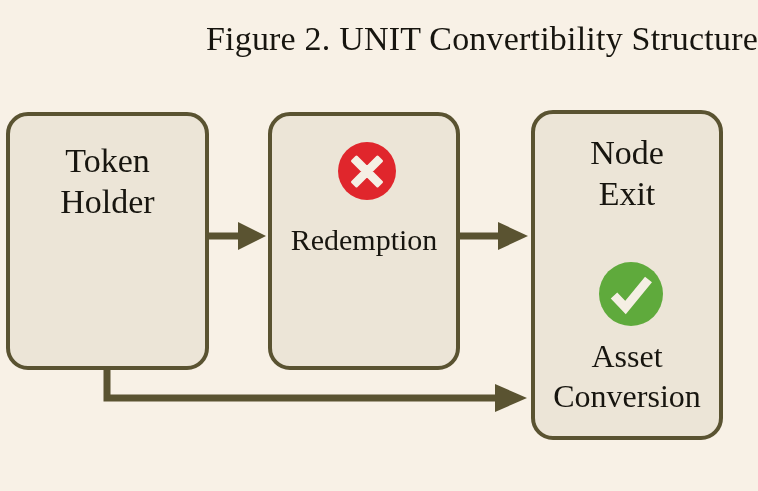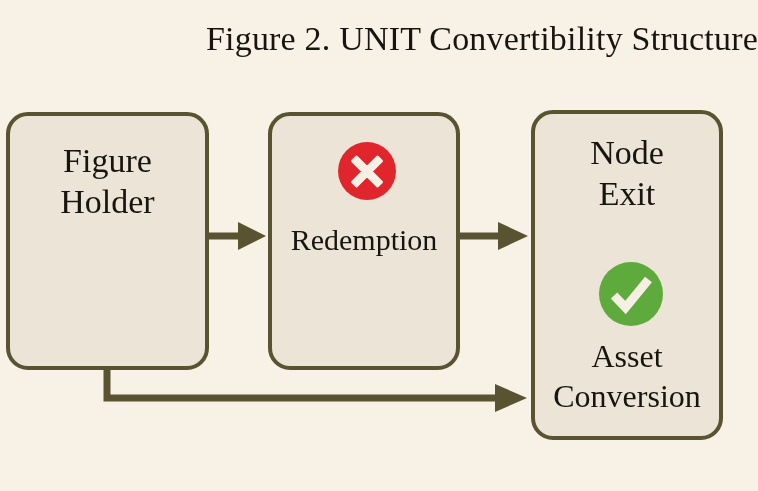--- a/index.html
+++ b/index.html
@@ -134,21 +134,21 @@
   }
 </style>
 </head>
 <body>
 
 <div id="figure-root">
 
   <div id="figure-title">Figure 2. UNIT Convertibility Structure</div>
 
   <div class="node-box" id="box-token-holder">
-    <div class="box-text" id="token-holder-label">Figure
+    <div class="box-text" id="token-holder-label">Token
 Holder</div>
   </div>
 
   <div class="node-box" id="box-redemption">
     <span class="status-icon" id="redemption-x-icon">
       <svg viewBox="0 0 58 58" xmlns="http://www.w3.org/2000/svg">
         <path d="M18.5 15.0 L29 25.5 L39.5 15.0 L43.5 19.0 L33 29.5 L43.5 40.0 L39.5 44.0 L29 33.5 L18.5 44.0 L14.5 40.0 L25 29.5 L14.5 19.0 Z" fill="#f5efe4" stroke="#f5efe4" stroke-width="3" stroke-linejoin="round"></path>
       </svg>
     </span>
     <div class="box-text" id="redemption-label">Redemption</div>

